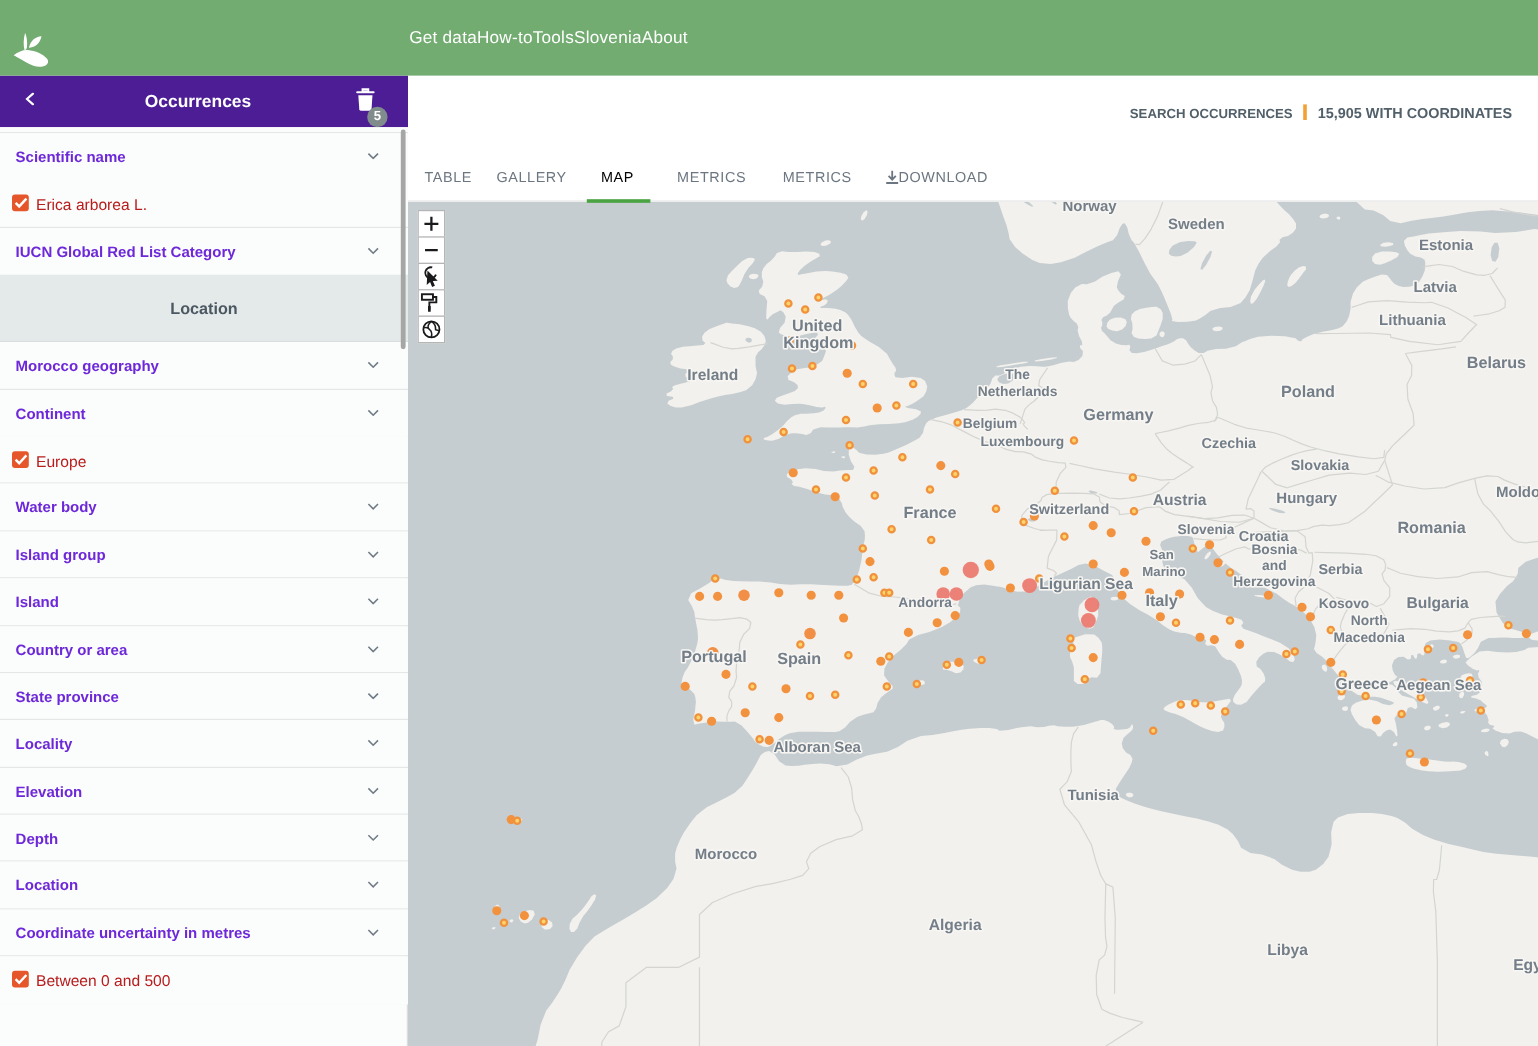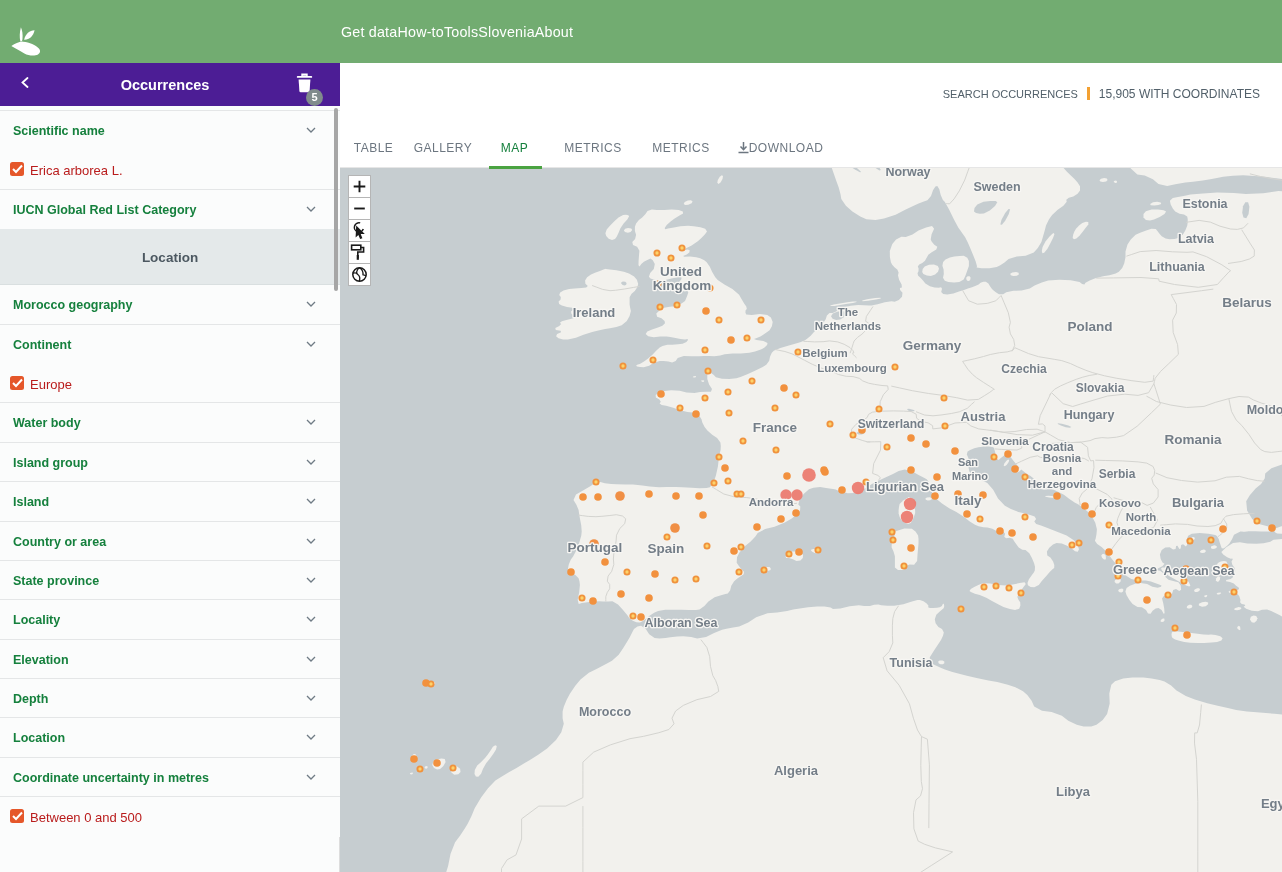--- a/index.html
+++ b/index.html
@@ -6,36 +6,36 @@
 .nav{position:absolute;left:0;top:0;width:1282px;height:63px;background:#72ac71;z-index:30}
 .nav .menu{position:absolute;left:341px;top:0;height:63px;display:flex;align-items:center;color:#fff;font-size:14.3px;letter-spacing:.2px}
 .logo{position:absolute;left:6px;top:13px}
 .side{position:absolute;left:0;top:63px;width:340px;height:809px;background:#fbfcfc;z-index:20;border-right:1px solid #ddd}
 .shead{position:absolute;left:0;top:0;width:340px;height:43px;background:#4c1d95;color:#fff}
 .shead .ttl{position:absolute;left:0;right:10px;top:14px;text-align:center;font-weight:bold;font-size:14.5px}
 .shead .back{position:absolute;left:21px}
 .badge{position:absolute;left:306px;top:26px;width:17px;height:17px;border-radius:50%;background:#808b8c;color:#fff;font-size:11px;font-weight:bold;text-align:center;line-height:17px}
 .rows{position:absolute;top:43px;left:0;width:340px}
 .frow{position:relative;height:39.4px;border-bottom:1px solid #e4e6e7;background:#fbfcfc}
-.frow .t{position:absolute;left:13px;top:13px;font-size:12.5px;font-weight:bold;color:#15803d}
+.frow .t{position:absolute;left:13px;top:13px;font-size:12.5px;font-weight:bold;color:#6d28d9}
 .frow .chev{position:absolute;right:24px;top:16px}
 .crow{position:relative;height:39.4px;background:#fbfcfc}
 .crow.b{border-bottom:1px solid #e4e6e7}
 .cbx{position:absolute;left:10px;top:12px;width:14px;height:14px;background:#e5572a;border-radius:2.5px}
 .cbx svg{position:absolute;left:1.5px;top:2px}
 .crow .l{position:absolute;left:30px;top:13px;font-size:13px;color:#b91c1c}
 .sect{position:relative;height:56px;background:#e4e9ea;border-bottom:1px solid #d9dfe0}
 .sect .t{position:absolute;left:0;right:0;top:21px;text-align:center;font-size:13.5px;font-weight:bold;color:#4c5861}
 .sbar{position:absolute;right:1px;top:44.5px;width:4px;height:183px;background:#a6a6a6;border-radius:2px;z-index:5}
 .main{position:absolute;left:340px;top:63px;width:942px;height:105px;background:#fff;z-index:10}
-.stats{position:absolute;right:22px;top:24px;font-size:12px;font-weight:normal;color:#52606a}
+.stats{position:absolute;right:22px;top:24px;font-size:12px;font-weight:bold;color:#52606a}
 .stats .bar{display:inline-block;width:3px;height:13px;background:#f3a133;margin:0 9px -2px 9px}
 .tabs{position:absolute;left:0;top:62px;width:942px;height:43px;border-bottom:1px solid #e6e6e6}
 .tab{position:absolute;top:16px;font-size:12px;color:#6c7680;letter-spacing:.5px;transform:translateX(-50%)}
-.tab.g{color:#15803d}
+.tab.g{color:#000000}
 .underl{position:absolute;left:149px;top:41px;width:53px;height:3px;background:#4aa341}
 .map{position:absolute;left:340px;top:168px;width:942px;height:536px;background:#c6cdd0}
 .mlab{fill:#747e88;font-weight:bold;font-family:"Liberation Sans",sans-serif;paint-order:stroke;stroke:#f7f6f3;stroke-width:2.6px;stroke-linejoin:round}
 .ctrl{position:absolute;left:8px;top:8px;width:23px;z-index:5}
 .cbtn{width:23px;height:23px;background:#fff;border:1px solid #b5b5b5;margin-top:-1px;position:relative}
 .cbtn svg{position:absolute;left:-1px;top:-1px}
 </style></head>
 <body>
 <div class="nav">
  <svg class="logo" width="40" height="48" viewBox="0 0 40 48">

